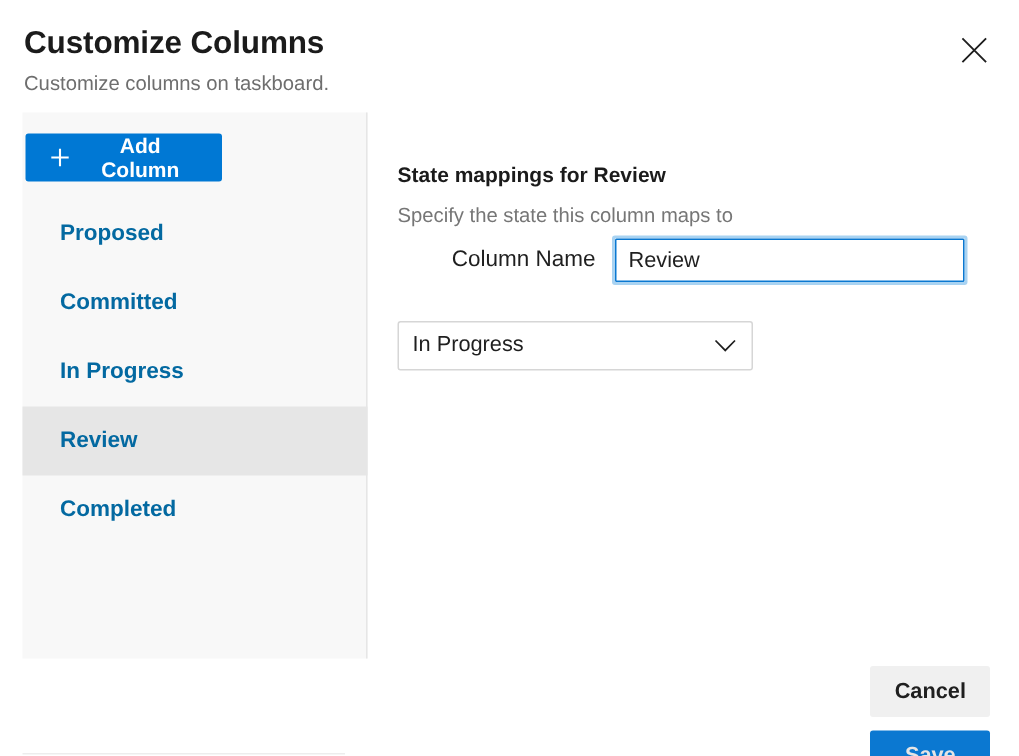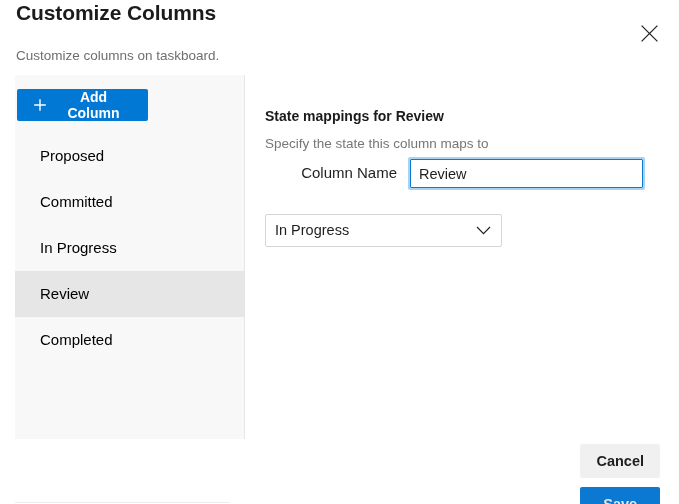--- a/index.html
+++ b/index.html
@@ -21,21 +21,21 @@
   
   .dialog-header {
     position: absolute;
     left: 0; top: 0;
     width: 679px;
     height: 72px;
   }
   .dialog-title {
     position: absolute;
     left: 16px;
-    top: 0;
+    top: 16px;
     font-size: 21px;
     font-weight: 700;
     letter-spacing: -0.1px;
     color: #1b1b1b;
     line-height: 26px;
     white-space: nowrap;
   }
   .dialog-subtitle {
     position: absolute;
     left: 16px;
@@ -107,24 +107,25 @@
     width: 230px;
     list-style: none;
     margin: 0;
     padding: 0;
   }
   .column-item {
     height: 46px;
     line-height: 46px;
     padding-left: 25px;
     font-size: 15px;
-    color: #000000;
-    cursor: pointer;
-    white-space: nowrap;
-    box-sizing: border-box;
+    color: #0369a1;
+    cursor: pointer;
+    white-space: nowrap;
+    box-sizing: border-box;
+    font-weight: bold;
   }
   .column-item.selected {
     background: #e6e6e6;
   }
 
   
   .mapping-pane {
     position: absolute;
     left: 265px;
     top: 75px;

